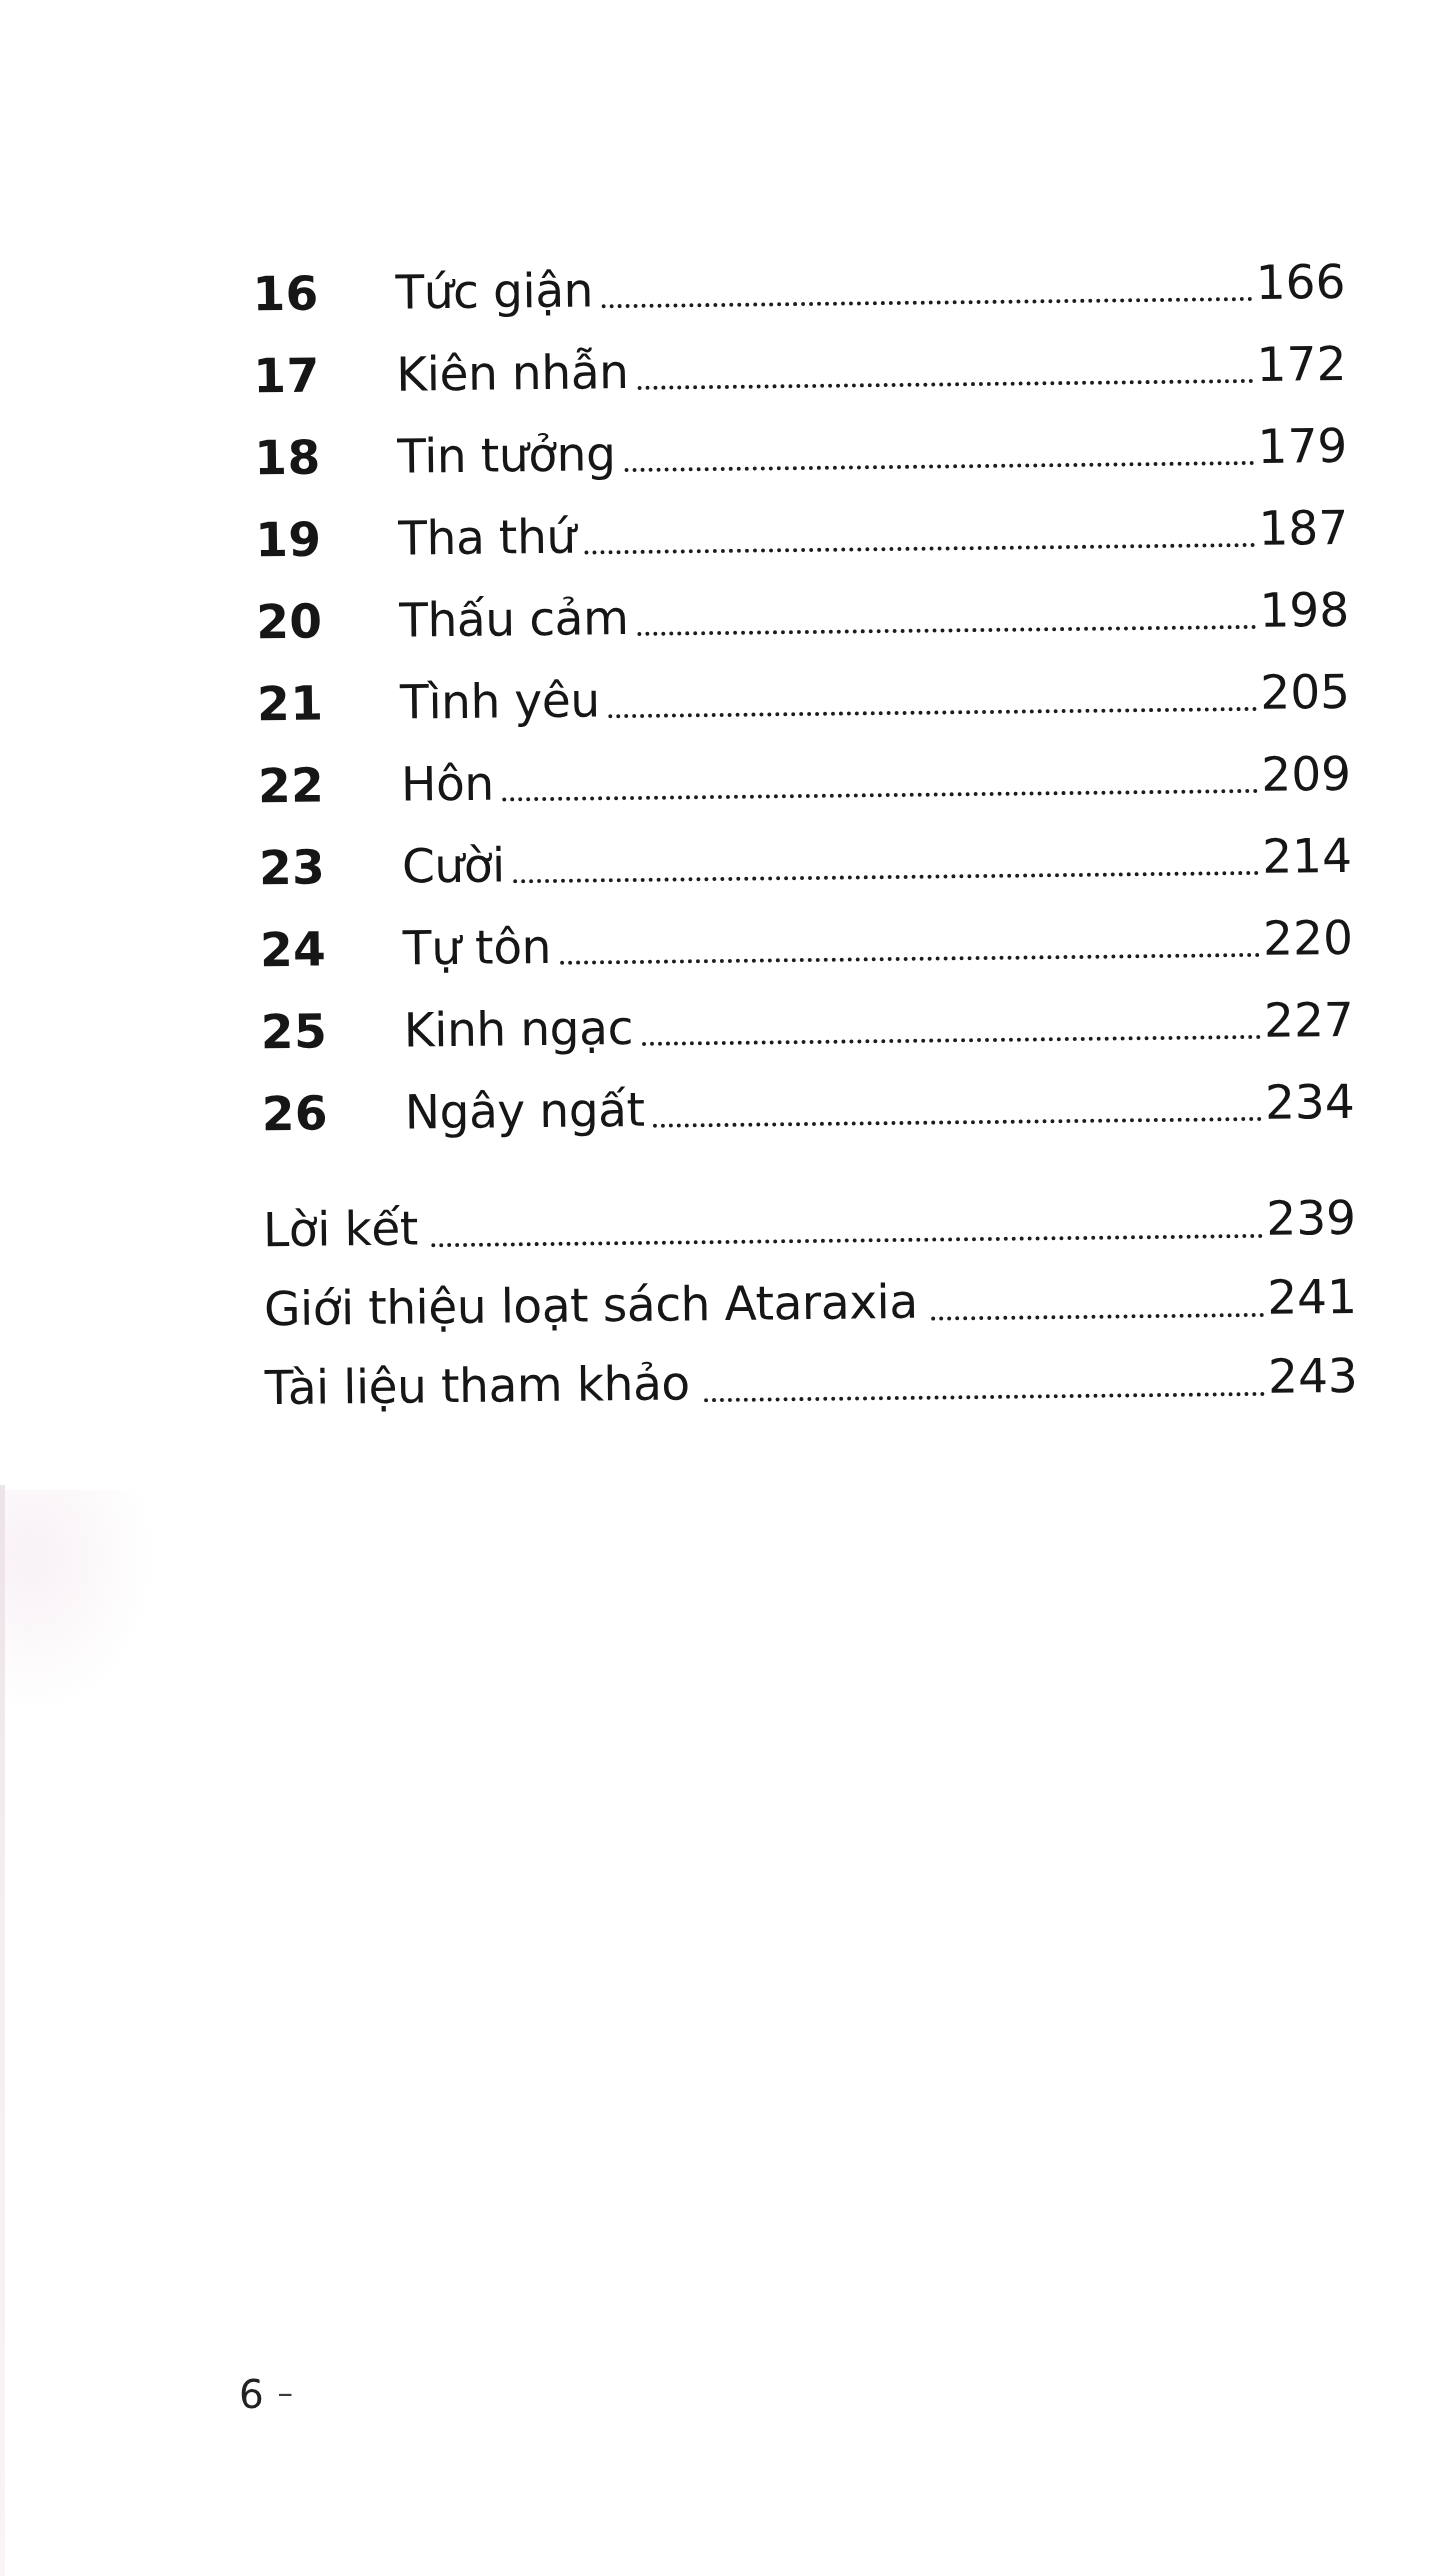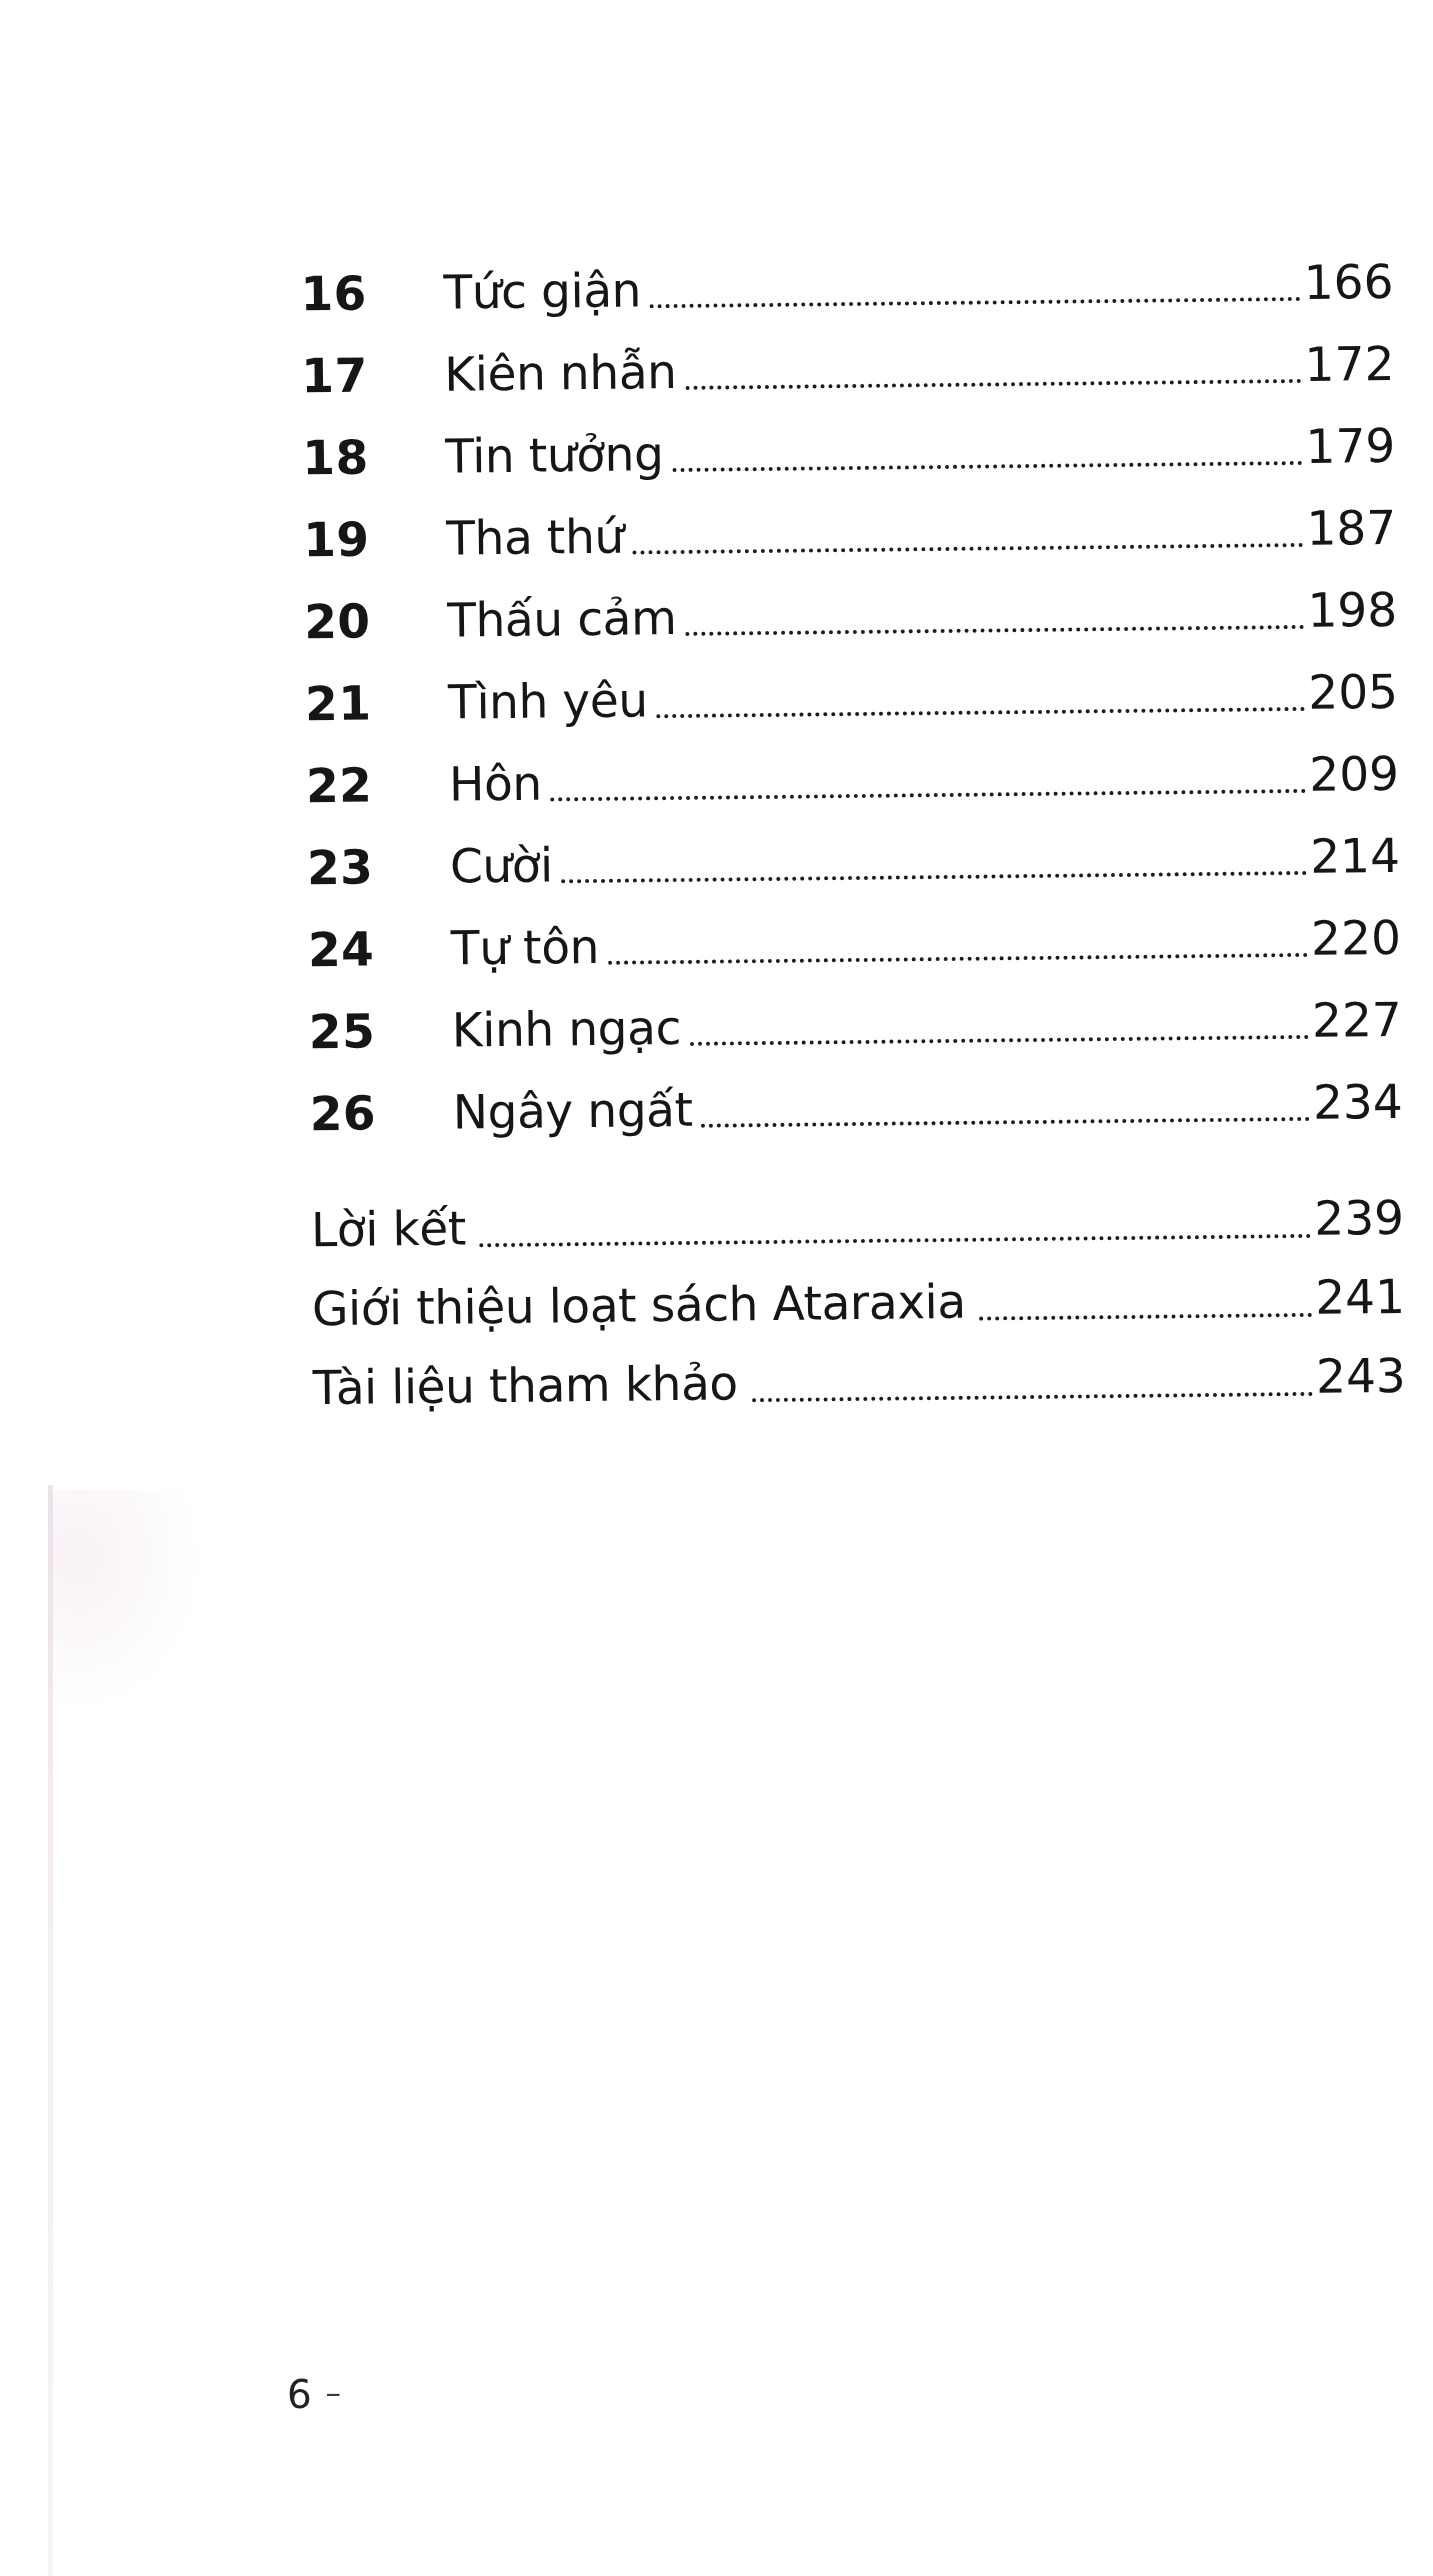--- a/index.html
+++ b/index.html
@@ -11,21 +11,20 @@
     height: 2576px;
     background: #ffffff;
     font-family: "DejaVu Sans", "Liberation Sans", sans-serif;
     color: #161616;
     position: relative;
     overflow: hidden;
   }
   .page {
     position: absolute;
     inset: 0;
-    margin-left: 48px;
   }
   
   .scan-strip {
     position: absolute;
     left: 0;
     top: 1485px;
     width: 5.2px;
     height: 1091px;
     background: linear-gradient(180deg, #e9dde5 0%, #f2e9ee 40%, #f7f1f4 100%);
     opacity: 0.8;

